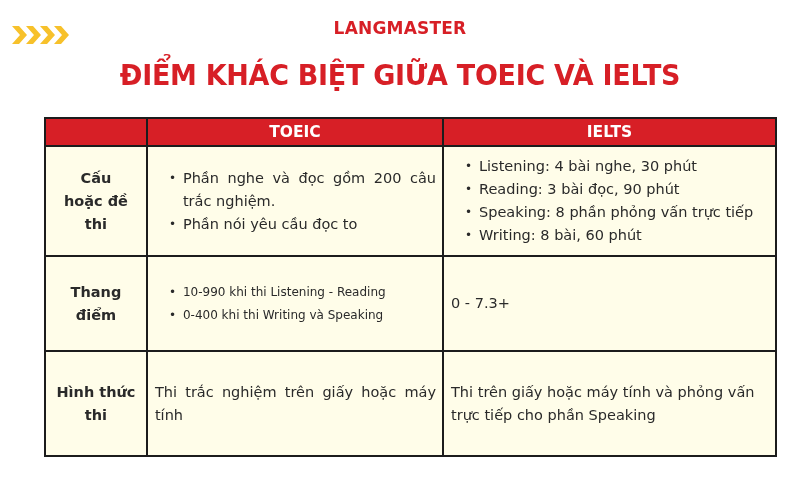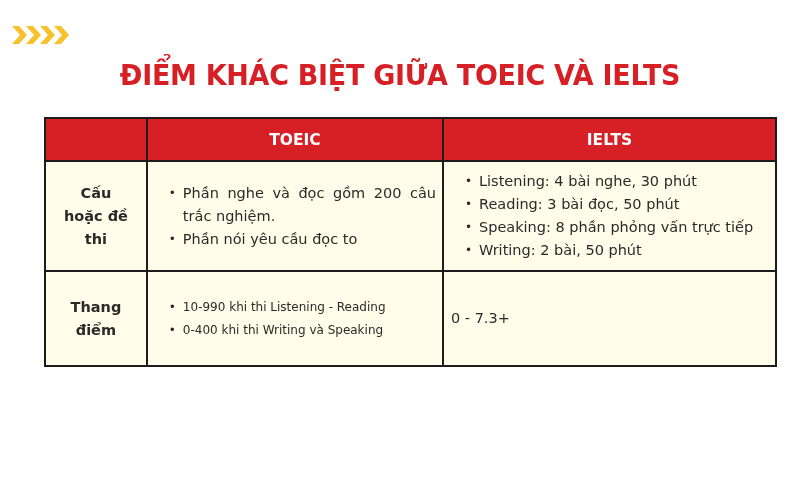--- a/index.html
+++ b/index.html
@@ -31,21 +31,21 @@
     table.cmp {
       position: absolute; left: 44px; top: 117px;
       width: 733px; border-collapse: collapse;
       font-family: "DejaVu Sans", sans-serif;
     }
     table.cmp td, table.cmp th {
       border: 2px solid #1c1c1c; vertical-align: middle;
     }
     table.cmp th {
       background: #d71f26; color: #ffffff; font-weight: bold;
-      font-size: 15.5px; height: 43px; text-align: center;
+      font-size: 15.5px; height: 28px; text-align: center;
     }
     table.cmp td { background: #fffde9; color: #2a2a2a; font-size: 14.5px; line-height: 23px; }
     .col-label { width: 102px; }
     .col-toeic { width: 297px; }
     .col-ielts { width: 334px; }
     td.label {
       text-align: center; font-weight: bold; color: #1a1a1a; font-size: 15px; line-height: 24px;
     }
     td.cell { padding: 0 6px 0 7px; }
     td.cell.justify { text-align: justify; }
@@ -68,20 +68,21 @@
     <svg width="64" height="22" viewBox="0 0 64 22">
       <g fill="#f7c12b">
         <polygon points="2,2 9,2 17,11 9,20 2,20 10,11"></polygon>
         <polygon points="16,2 23,2 31,11 23,20 16,20 24,11"></polygon>
         <polygon points="30,2 37,2 45,11 37,20 30,20 38,11"></polygon>
         <polygon points="44,2 51,2 59,11 51,20 44,20 52,11"></polygon>
       </g>
     </svg>
   </div>
 
+  <div class="brand">LANGMASTER</div>
   <div class="title">ĐIỂM KHÁC BIỆT GIỮA TOEIC VÀ IELTS</div>
 
   <table class="cmp">
     <colgroup>
       <col class="col-label">
       <col class="col-toeic">
       <col class="col-ielts">
     </colgroup>
     <thead>
       <tr>
@@ -97,35 +98,42 @@
         </td>
         <td class="cell">
           <ul class="bl toeic-text">
             <li>Phần nghe và đọc gồm 200 câu trắc nghiệm.</li>
             <li>Phần nói yêu cầu đọc to</li>
           </ul>
         </td>
         <td class="cell">
           <ul class="bl">
             <li>Listening: 4 bài nghe, 30 phút</li>
-            <li>Reading: 3 bài đọc, 50 phút</li>
+            <li>Reading: 3 bài đọc, 90 phút</li>
             <li>Speaking: 8 phần phỏng vấn trực tiếp</li>
-            <li>Writing: 2 bài, 50 phút</li>
+            <li>Writing: 8 bài, 60 phút</li>
           </ul>
         </td>
       </tr>
 
       <tr class="r2">
         <td class="label">
           <span style="display:inline-block;width:60px;">Thang điểm</span>
         </td>
         <td class="cell">
           <ul class="bl" style="font-size:12px;">
             <li>10-990 khi thi Listening - Reading</li>
             <li>0-400 khi thi Writing và Speaking</li>
           </ul>
         </td>
         <td class="cell">0 - 7.3+</td>
       </tr>
 
+      <tr class="r3">
+        <td class="label">
+          <span style="display:inline-block;width:90px;">Hình thức thi</span>
+        </td>
+        <td class="cell justify">Thi trắc nghiệm trên giấy hoặc máy tính</td>
+        <td class="cell">Thi trên giấy hoặc máy tính và phỏng vấn trực tiếp cho phần Speaking</td>
+      </tr>
     </tbody>
   </table>
 </div>
 
 </body></html>

